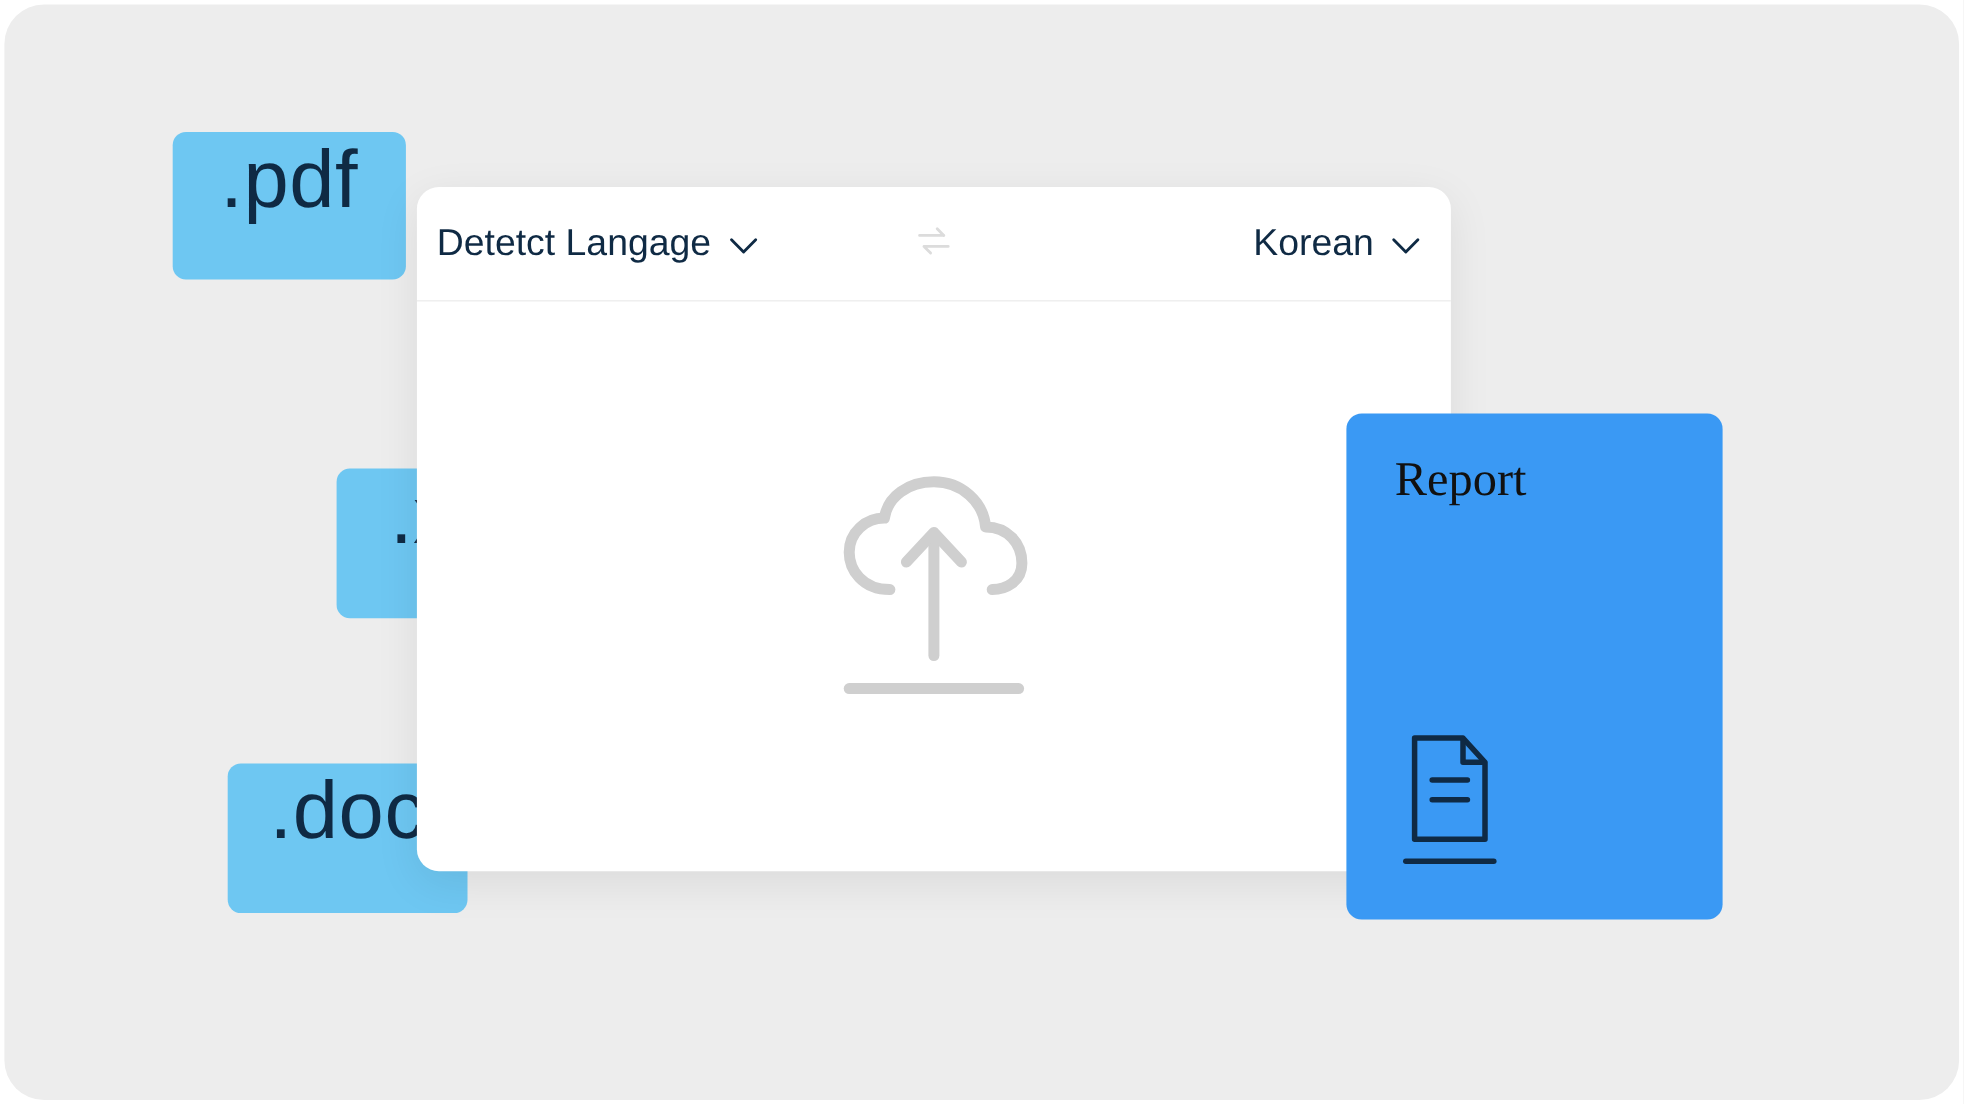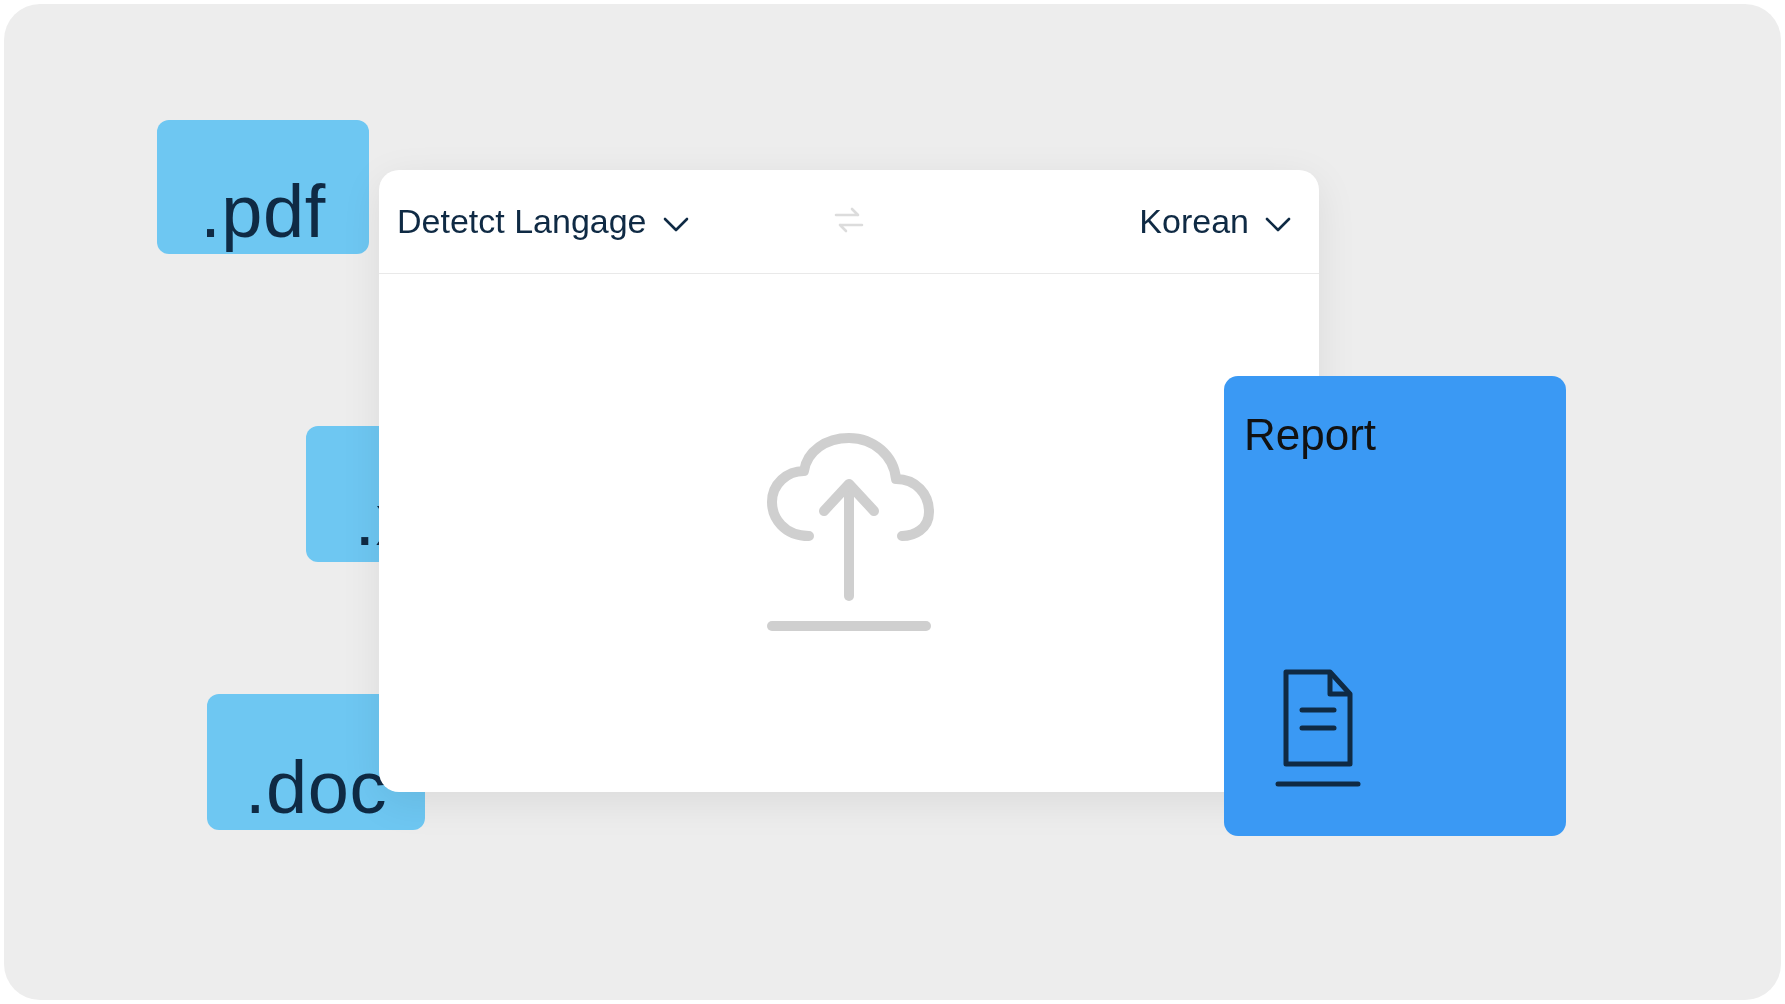--- a/index.html
+++ b/index.html
@@ -22,21 +22,21 @@
 
     
     .badge {
       position: absolute;
       background: #6ec7f2;
       border-radius: 12px;
       color: #0f2a44;
       font-size: 74px;
       font-weight: 400;
       display: flex;
-      align-items: flex-end;
+      align-items: flex-start;
       justify-content: center;
       padding: 0 12px;
       letter-spacing: 0.5px;
     }
     .badge-pdf { top: 116px; left: 153px; width: 212px; height: 134px; }
     .badge-xls { top: 422px; left: 302px; width: 210px; height: 136px; }
     .badge-doc { top: 690px; left: 203px; width: 218px; height: 136px; }
 
     
     .card {
@@ -100,22 +100,23 @@
 
     
     .report-card {
       position: absolute;
       top: 372px;
       left: 1220px;
       width: 342px;
       height: 460px;
       background: #3a99f4;
       border-radius: 14px;
-      padding: 34px 20px;
+      padding: 34px 44px;
       color: #0f2a44;
+      font-family: Liberation Serif, serif;
     }
 
     .report-title {
       font-size: 44px;
       font-weight: 400;
       color: #111;
     }
 
     .report-doc-icon {
       position: absolute;

